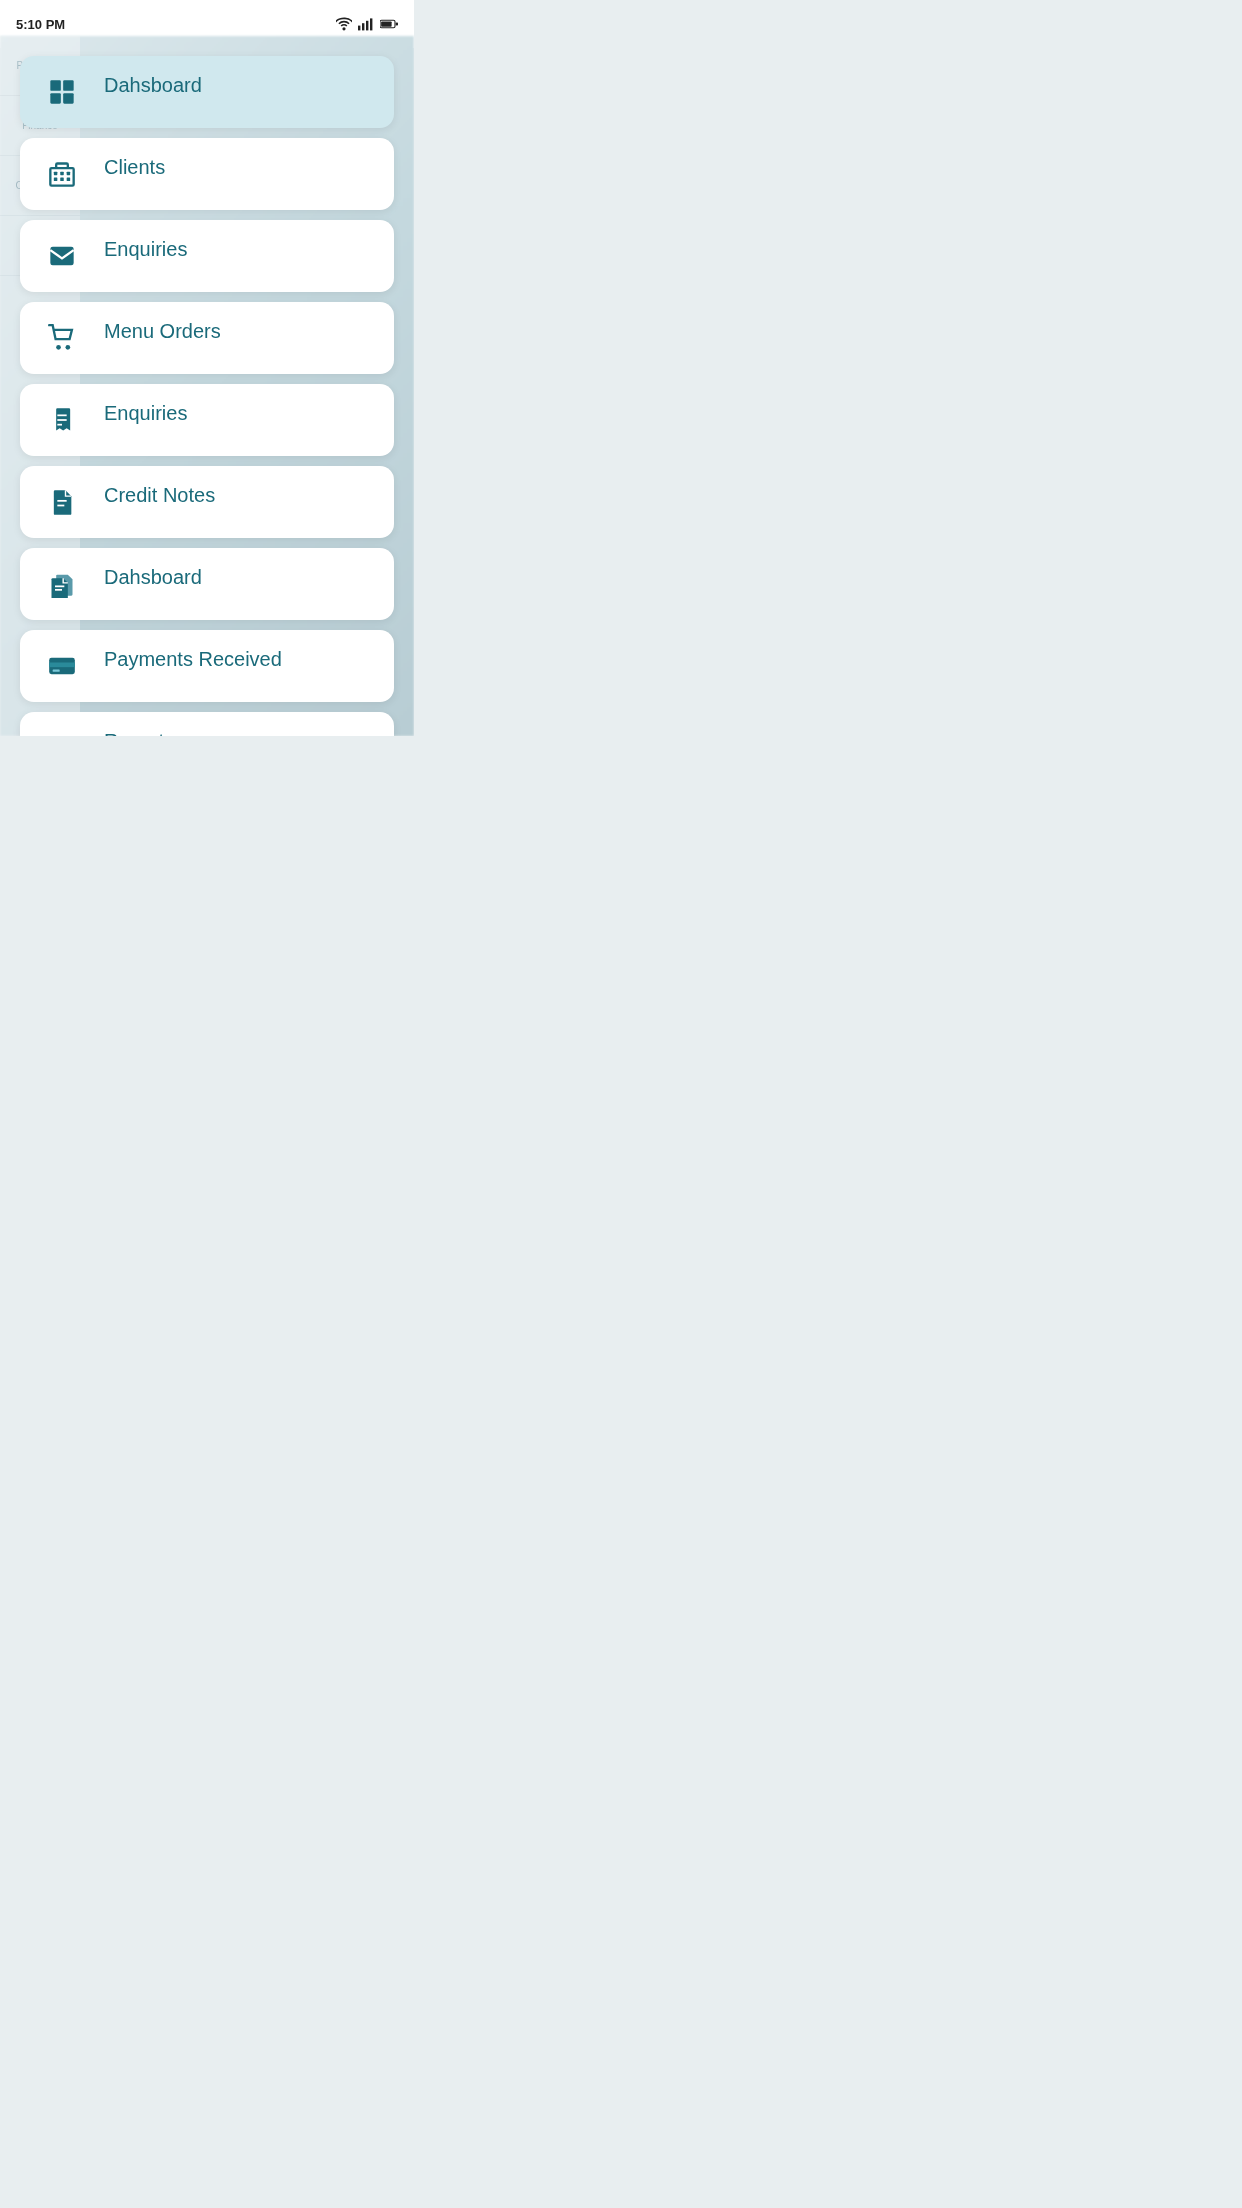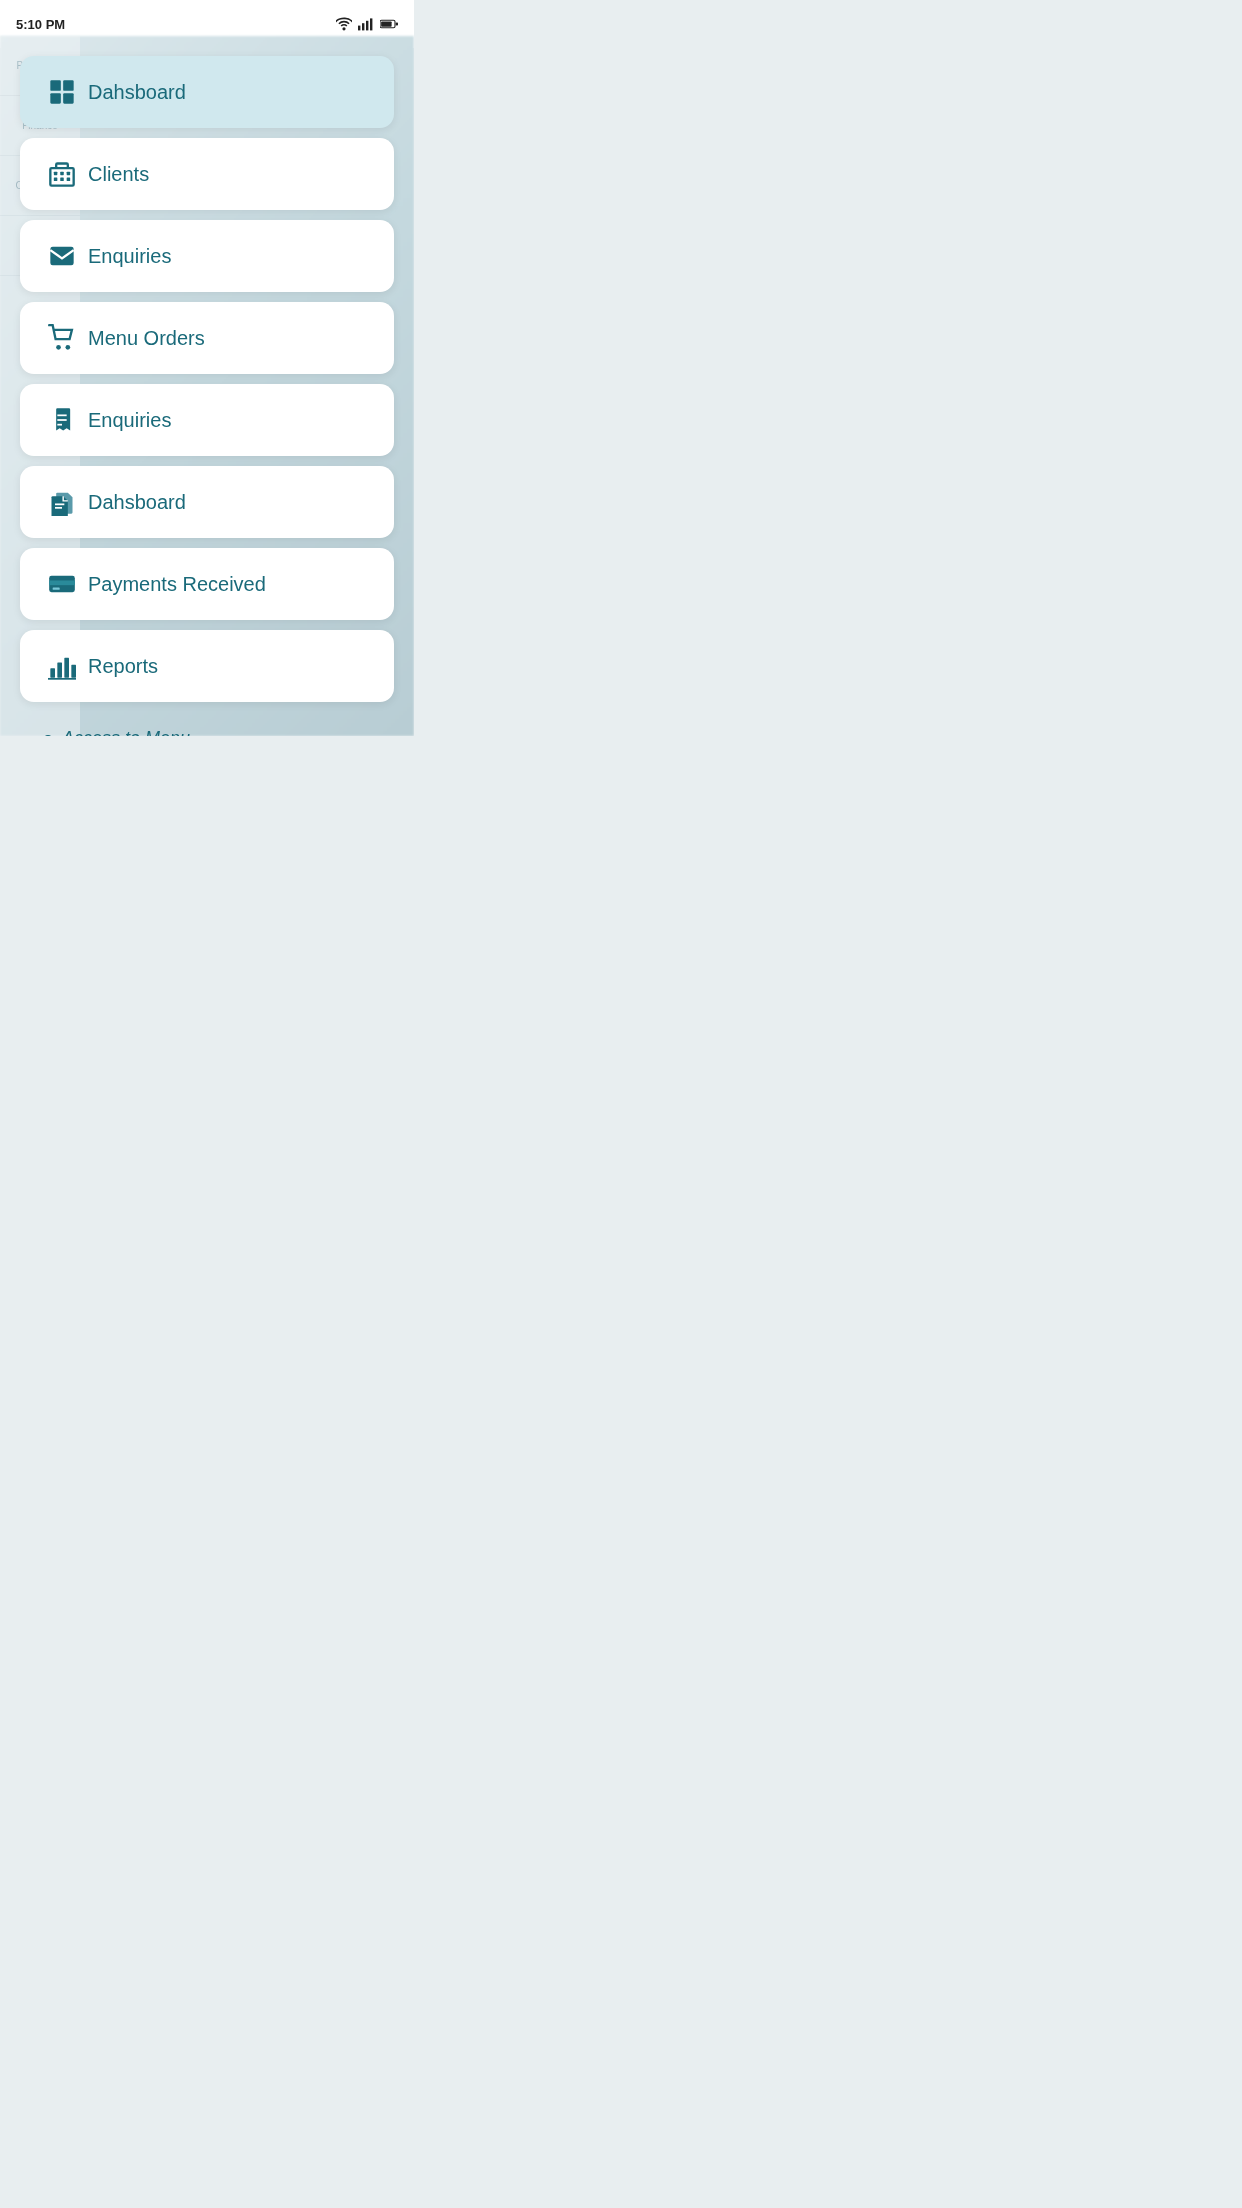--- a/index.html
+++ b/index.html
@@ -84,22 +84,21 @@
       width: 100%;
       z-index: 10;
       padding: 20px 20px 30px 20px;
       display: flex;
       flex-direction: column;
       gap: 0;
     }
 
     .menu-item {
       display: flex;
-      align-items: center;
-      gap: 8px;
+      gap: 24px;
       padding: 18px 24px;
       border-radius: 14px;
       cursor: pointer;
       margin-bottom: 10px;
       box-shadow: 0 2px 8px rgba(0,0,0,0.08);
       transition: background 0.15s;
     }
 
     .menu-item.active {
       background: #d0e8ee;
@@ -252,20 +251,31 @@
       <svg viewBox="0 0 24 24">
         <path d="M6 2h12a1 1 0 0 1 1 1v18l-3-2-3 2-3-2-3 2V3a1 1 0 0 1 1-1z" fill="#1a6a7a"></path>
         <line x1="8" y1="8" x2="16" y2="8" stroke="#fff" stroke-width="1.5"></line>
         <line x1="8" y1="12" x2="16" y2="12" stroke="#fff" stroke-width="1.5"></line>
         <line x1="8" y1="16" x2="12" y2="16" stroke="#fff" stroke-width="1.5"></line>
       </svg>
     </div>
     <span class="menu-item-label">Enquiries</span>
   </div>
 
+  <div class="menu-item normal">
+    <div class="menu-item-icon">
+      <svg viewBox="0 0 24 24">
+        <path d="M6 2h9l5 5v15a1 1 0 0 1-1 1H6a1 1 0 0 1-1-1V3a1 1 0 0 1 1-1z" fill="#1a6a7a"></path>
+        <path d="M15 2v5h5" fill="none" stroke="#fff" stroke-width="1.2"></path>
+        <line x1="8" y1="11" x2="16" y2="11" stroke="#fff" stroke-width="1.5"></line>
+        <line x1="8" y1="15" x2="14" y2="15" stroke="#fff" stroke-width="1.5"></line>
+      </svg>
+    </div>
+    <span class="menu-item-label">Credit Notes</span>
+  </div>
 
   <div class="menu-item normal">
     <div class="menu-item-icon">
       <svg viewBox="0 0 24 24">
 
         <path d="M8 4h9l4 4v13a1 1 0 0 1-1 1H8a1 1 0 0 1-1-1V5a1 1 0 0 1 1-1z" fill="#5a9aaa"></path>
 
         <path d="M4 7h9l4 4v13a1 1 0 0 1-1 1H4a1 1 0 0 1-1-1V8a1 1 0 0 1 1-1z" fill="#1a6a7a"></path>
         <path d="M13 7v4h4" fill="none" stroke="#fff" stroke-width="1.2"></path>
         <line x1="6" y1="14" x2="14" y2="14" stroke="#fff" stroke-width="1.5"></line>

